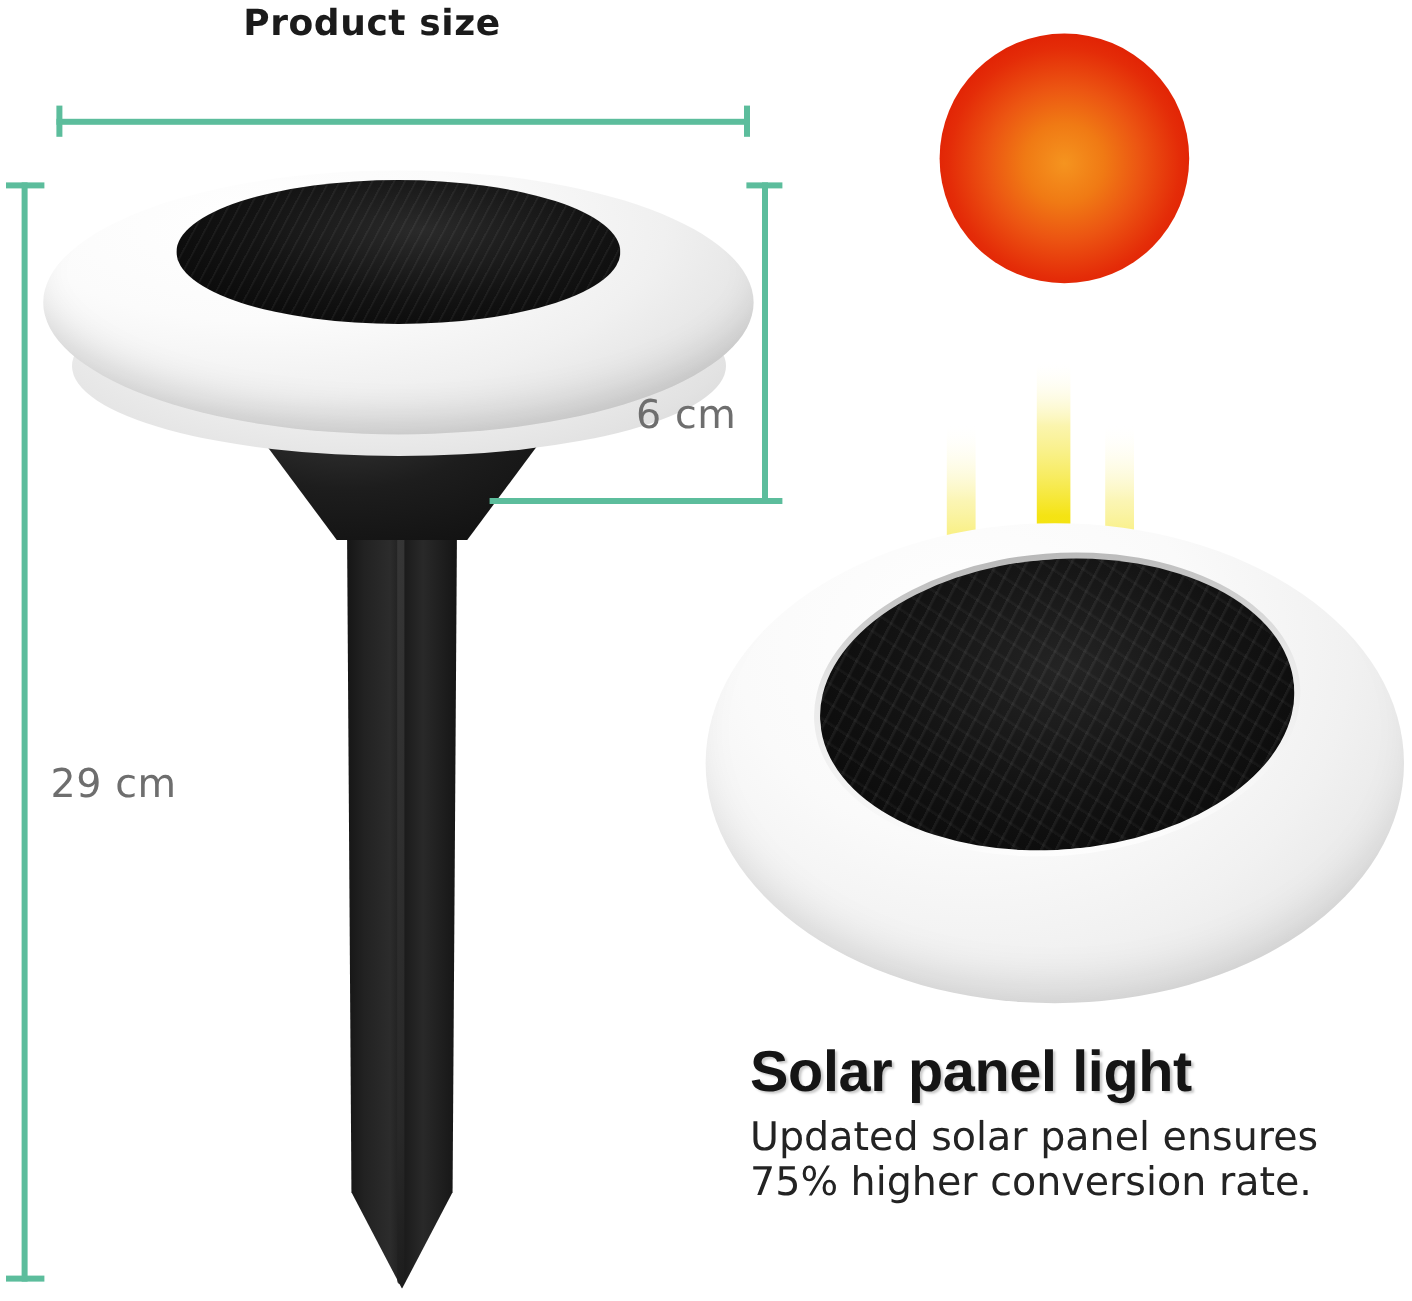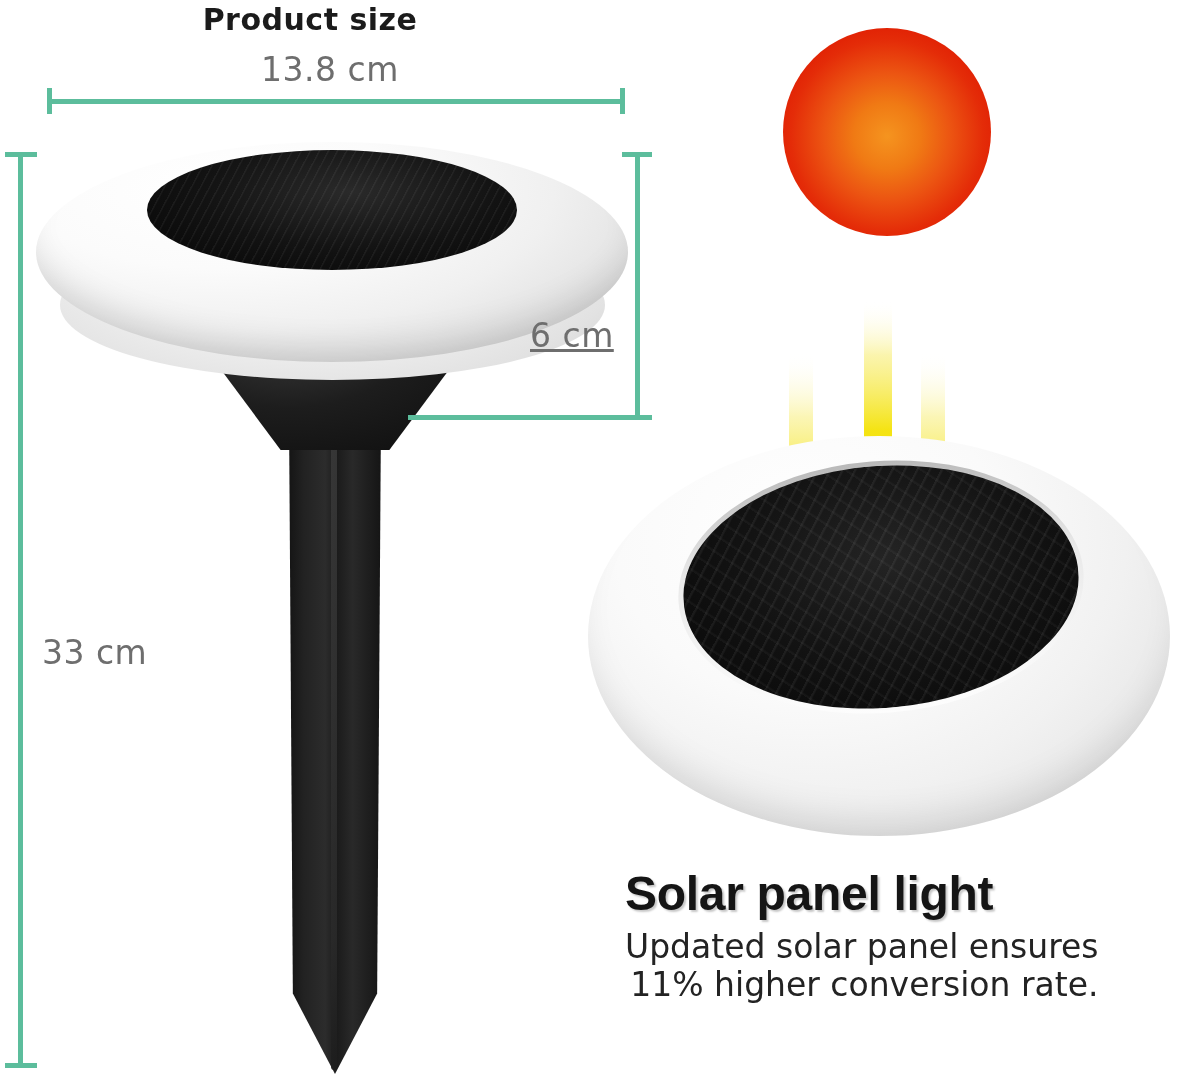--- a/index.html
+++ b/index.html
@@ -35,21 +35,21 @@
   .dim-label {
     position: absolute;
     color: #6e6e6e;
     font-size: 33px;
     font-weight: 400;
     letter-spacing: 0.5px;
     white-space: nowrap;
     font-family: "DejaVu Sans", "Liberation Sans", sans-serif;
   }
   .dim-label.width-label { left: 0; top: 50px; width: 660px; text-align: center; }
-  .dim-label.height-label { left: 530px; top: 316px; text-decoration: underline; }
+  .dim-label.height-label { left: 530px; top: 326px; }
   .dim-label.length-label { left: 42px; top: 633px; }
 
   
   .rule {
     position: absolute;
     background: #5cbd9c;
   }
   .rule-h { height: 5px; }
   .rule-v { width: 5px; }
 
@@ -218,52 +218,51 @@
   .subcopy {
     position: absolute;
     left: 625px;
     top: 928px;
     font-size: 33px;
     line-height: 38px;
     color: #232323;
     white-space: nowrap;
     font-family: "DejaVu Sans", "Liberation Sans", sans-serif;
   }
-  .subcopy div { white-space: nowrap; text-align: right; }
+  .subcopy div { white-space: nowrap; }
 </style>
 </head>
 <body>
 
 <div id="canvas">
 
   <div class="product-left">
 
     <div class="title-product-size">Product size</div>
 
-    <div class="dim-label width-label">13.8 cm</div>
 
     <div class="rule rule-h" style="left:47px; top:99px; width:578px;"></div>
     <div class="rule rule-v" style="left:47px; top:88px; height:26px;"></div>
     <div class="rule rule-v" style="left:620px; top:88px; height:26px;"></div>
 
     <div class="stake"></div>
     <div class="stake-ridge"></div>
     <div class="neck"></div>
     <div class="neck-top-ellipse"></div>
     <div class="panel-left-rim"></div>
     <div class="dome-bottom"></div>
     <div class="dome"></div>
     <div class="panel-left"></div>
 
     <div class="dim-label height-label">6 cm</div>
     <div class="rule rule-v" style="left:635px; top:152px; height:268px;"></div>
     <div class="rule rule-h" style="left:622px; top:152px; width:30px;"></div>
     <div class="rule rule-h" style="left:408px; top:415px; width:244px;"></div>
 
-    <div class="dim-label length-label">33 cm</div>
+    <div class="dim-label length-label">29 cm</div>
     <div class="rule rule-v" style="left:18px; top:152px; height:916px;"></div>
     <div class="rule rule-h" style="left:5px; top:152px; width:32px;"></div>
     <div class="rule rule-h" style="left:5px; top:1063px; width:32px;"></div>
   </div>
 
   <div class="sun"></div>
 
   <div class="ray" style="left:840px; top:300px;">
     <svg width="76" height="262" viewBox="0 0 76 262">
       <defs>
@@ -309,16 +308,16 @@
   <div class="disc-wrap">
     <div class="disc-body"></div>
     <div class="disc-panel-rim"></div>
     <div class="disc-panel"></div>
   </div>
 
   <div class="headline">Solar panel light</div>
 
   <div class="subcopy">
     <div>Updated solar panel ensures</div>
-    <div>11% higher conversion rate.</div>
+    <div>75% higher conversion rate.</div>
   </div>
 
 </div>
 
 </body></html>

